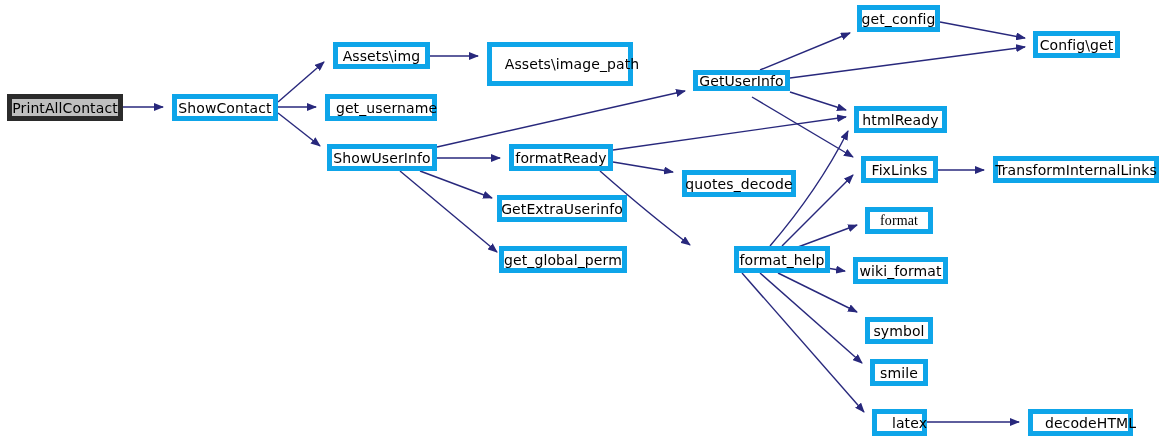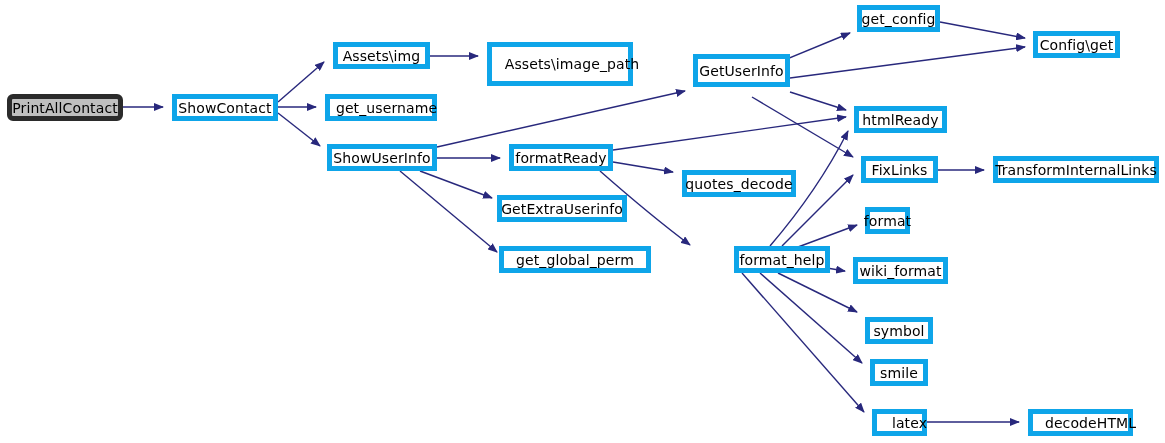--- a/index.html
+++ b/index.html
@@ -34,21 +34,20 @@
     line-height: 1;
     display: flex;
     align-items: center;
     justify-content: center;
     white-space: nowrap;
     letter-spacing: 0.1px;
   }
   .node.root {
     background: #bfbfbf;
     border-color: #2b2b2b;
-    border-radius: 6px;
   }
 </style>
 </head>
 <body>
 
 <div id="canvas">
   <svg id="edge-layer" viewBox="0 0 1165 443" xmlns="http://www.w3.org/2000/svg">
     <defs>
       <marker id="arrow" markerWidth="10" markerHeight="8" refX="9" refY="4" orient="auto" markerUnits="userSpaceOnUse">
         <path d="M0,0 L10,4 L0,8 z" fill="#28287c"></path>
@@ -85,28 +84,28 @@
   </svg>
   <div id="nodes">
       <div class="node root" style="left: 7px; top: 94px; width: 116px; height: 27px;">PrintAllContact</div>
       <div class="node" style="left: 172px; top: 94px; width: 106px; height: 27px;">ShowContact</div>
       <div class="node" style="left: 333px; top: 42px; width: 97px; height: 27px;">Assets\img</div>
       <div class="node" style="left: 487px; top: 42px; width: 146px; height: 44px; padding-left: 24px;">Assets\image_path</div>
       <div class="node" style="left: 325px; top: 94px; width: 112px; height: 27px; padding-left: 11px;">get_username</div>
       <div class="node" style="left: 327px; top: 144px; width: 110px; height: 27px;">ShowUserInfo</div>
       <div class="node" style="left: 509px; top: 144px; width: 104px; height: 27px;">formatReady</div>
       <div class="node" style="left: 497px; top: 195px; width: 130px; height: 27px;">GetExtraUserinfo</div>
-      <div class="node" style="left: 499px; top: 246px; width: 152px; height: 27px;">get_global_perm</div>
-      <div class="node" style="left: 693px; top: 54px; width: 97px; height: 33px;">GetUserInfo</div>
+      <div class="node" style="left: 499px; top: 246px; width: 128px; height: 27px;">get_global_perm</div>
+      <div class="node" style="left: 693px; top: 70px; width: 97px; height: 21px;">GetUserInfo</div>
       <div class="node" style="left: 682px; top: 170px; width: 114px; height: 27px;">quotes_decode</div>
       <div class="node" style="left: 694px; top: 246px; width: 96px; height: 27px; margin-left: 40px;">format_help</div>
       <div class="node" style="left: 857px; top: 5px; width: 83px; height: 27px;">get_config</div>
       <div class="node" style="left: 854px; top: 106px; width: 93px; height: 27px;">htmlReady</div>
       <div class="node" style="left: 861px; top: 156px; width: 77px; height: 27px;">FixLinks</div>
-      <div class="node" style="left: 865px; top: 207px; width: 45px; height: 27px;">format</div>
+      <div class="node" style="left: 865px; top: 207px; width: 68px; height: 27px; font-family: Liberation Serif, serif;">format</div>
       <div class="node" style="left: 853px; top: 257px; width: 95px; height: 27px;">wiki_format</div>
       <div class="node" style="left: 865px; top: 308px; width: 68px; height: 27px; margin-top: 9px;">symbol</div>
       <div class="node" style="left: 870px; top: 359px; width: 58px; height: 27px;">smile</div>
       <div class="node" style="left: 872px; top: 409px; width: 55px; height: 27px; padding-left: 20px;">latex</div>
       <div class="node" style="left: 1033px; top: 31px; width: 87px; height: 27px;">Config\get</div>
       <div class="node" style="left: 993px; top: 156px; width: 166px; height: 27px;">TransformInternalLinks</div>
       <div class="node" style="left: 1028px; top: 409px; width: 105px; height: 27px; padding-left: 20px;">decodeHTML</div>
     </div>
 </div>
 

